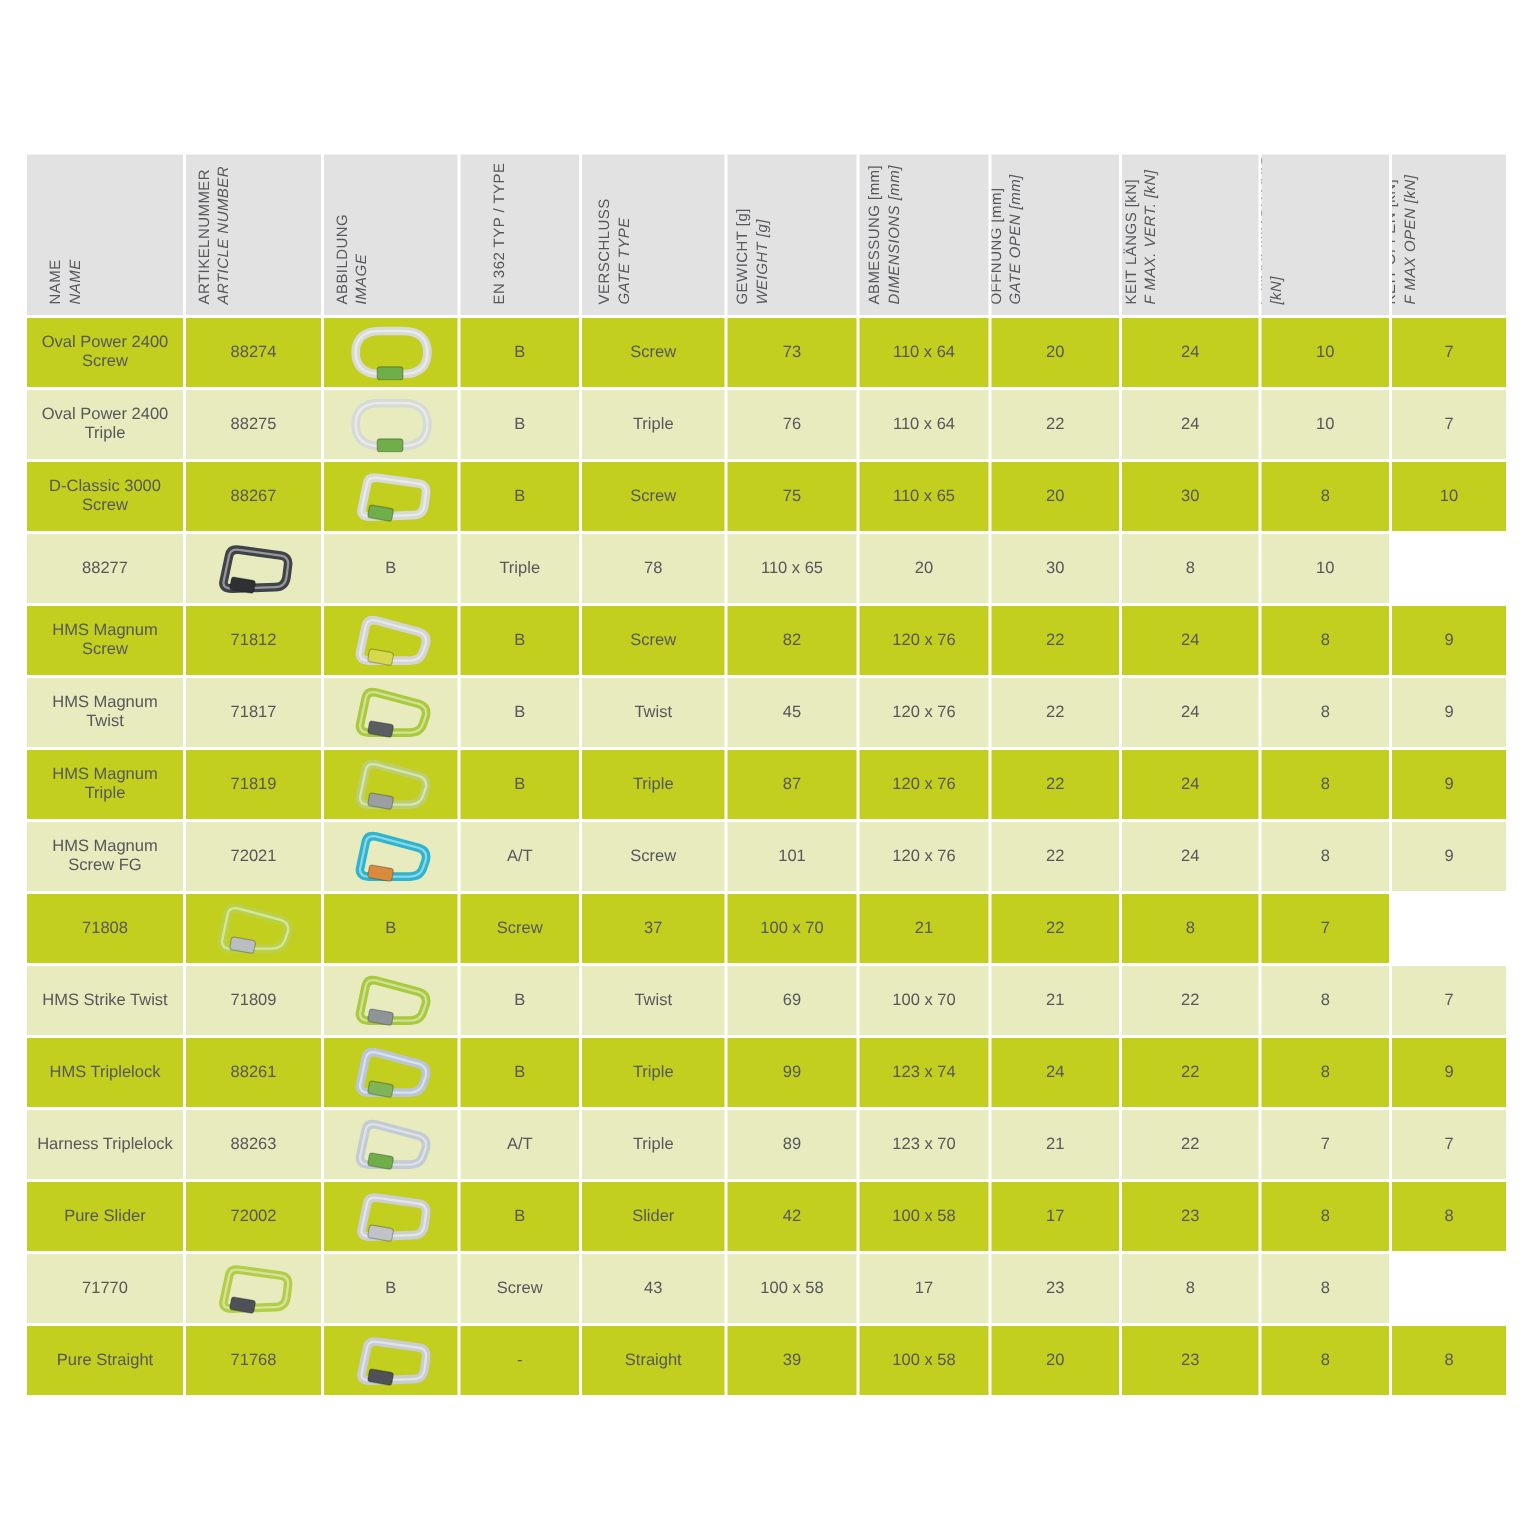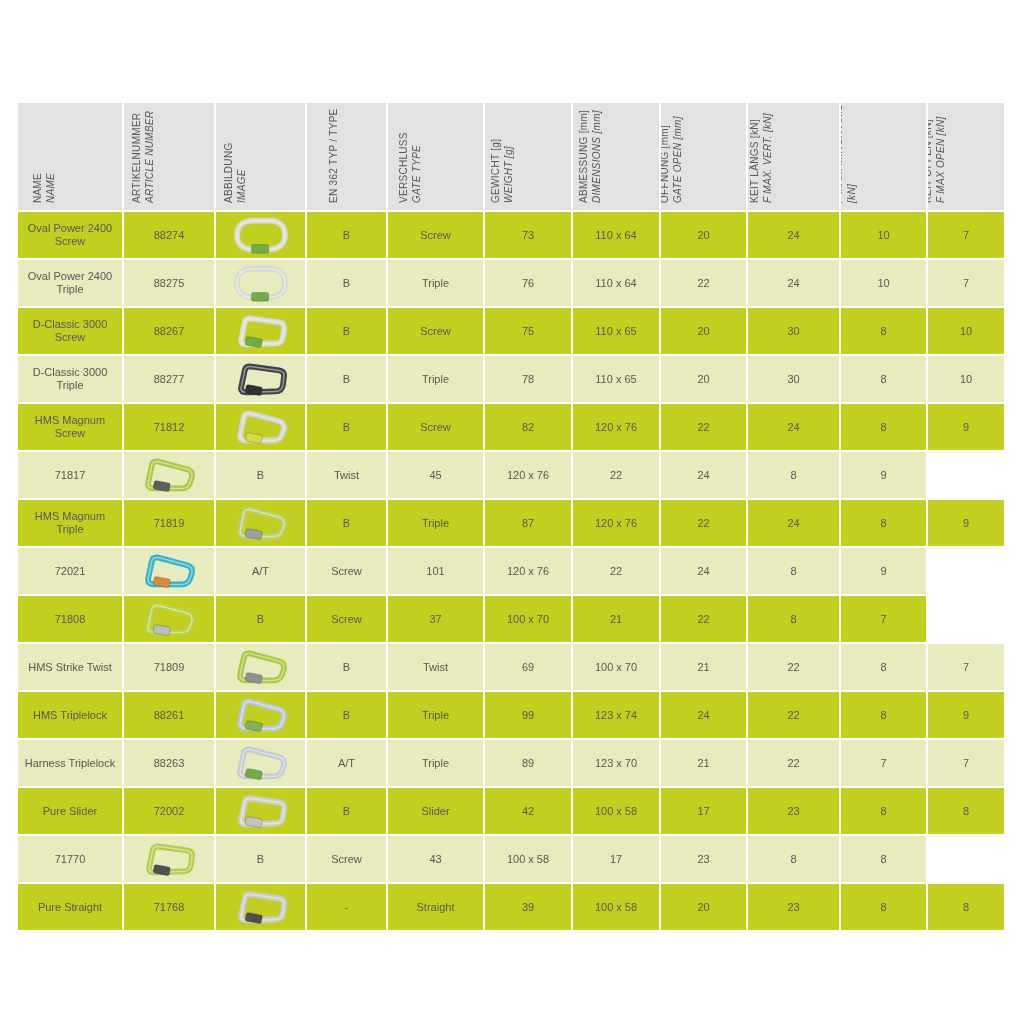--- a/index.html
+++ b/index.html
@@ -161,21 +161,20 @@
         <div class="td num">B</div>
         <div class="td">Screw</div>
         <div class="td num">75</div>
         <div class="td num">110 x 65</div>
         <div class="td num">20</div>
         <div class="td num">30</div>
         <div class="td num">8</div>
         <div class="td num">10</div>
       </div>
       <div class="drow pale">
-        <div class="td name">D-Classic 3000 Triple</div>
         <div class="td num">88277</div>
         <div class="td img-cell">
           <svg width="62" height="44" viewBox="0 0 64 46" class="carabiner">
             <path d="M11 33 L15 14 Q16 9 22 10 L51 14 Q57 15 56 21 L55 29 Q54 36 47 36 L17 37 Q11 37 11 33 Z" fill="none" stroke="#404247" stroke-width="6" stroke-linejoin="round"></path>
             <path d="M11 33 L15 14 Q16 9 22 10 L51 14 Q57 15 56 21 L55 29 Q54 36 47 36 L17 37 Q11 37 11 33 Z" fill="none" stroke="rgba(255,255,255,0.45)" stroke-width="1.6" stroke-linejoin="round"></path>
             <rect x="16" y="30" width="17" height="9" transform="rotate(10 24 34)" rx="2" fill="#2e3034" stroke="rgba(0,0,0,0.25)" stroke-width="0.8"></rect>
           </svg>
         </div>
         <div class="td num">B</div>
         <div class="td">Triple</div>
@@ -199,20 +198,21 @@
         <div class="td num">B</div>
         <div class="td">Screw</div>
         <div class="td num">82</div>
         <div class="td num">120 x 76</div>
         <div class="td num">22</div>
         <div class="td num">24</div>
         <div class="td num">8</div>
         <div class="td num">9</div>
       </div>
       <div class="drow pale">
+        <div class="td name">HMS Magnum Twist</div>
         <div class="td num">71817</div>
         <div class="td img-cell">
           <svg width="62" height="44" viewBox="0 0 64 46" class="carabiner">
             <path d="M10 32 L14 13 Q15 8 21 9 L51 17 Q57 19 56 25 L54 31 Q52 37 45 37 L16 37 Q10 37 10 32 Z" fill="none" stroke="#abc93e" stroke-width="6" stroke-linejoin="round"></path>
             <path d="M10 32 L14 13 Q15 8 21 9 L51 17 Q57 19 56 25 L54 31 Q52 37 45 37 L16 37 Q10 37 10 32 Z" fill="none" stroke="rgba(255,255,255,0.45)" stroke-width="1.6" stroke-linejoin="round"></path>
             <rect x="16" y="30" width="17" height="9" transform="rotate(10 24 34)" rx="2" fill="#5a5d62" stroke="rgba(0,0,0,0.25)" stroke-width="0.8"></rect>
           </svg>
         </div>
         <div class="td num">B</div>
         <div class="td">Twist</div>
@@ -236,20 +236,21 @@
         <div class="td num">B</div>
         <div class="td">Triple</div>
         <div class="td num">87</div>
         <div class="td num">120 x 76</div>
         <div class="td num">22</div>
         <div class="td num">24</div>
         <div class="td num">8</div>
         <div class="td num">9</div>
       </div>
       <div class="drow pale">
+        <div class="td name">HMS Magnum Screw FG</div>
         <div class="td num">72021</div>
         <div class="td img-cell">
           <svg width="62" height="44" viewBox="0 0 64 46" class="carabiner">
             <path d="M10 32 L14 13 Q15 8 21 9 L51 17 Q57 19 56 25 L54 31 Q52 37 45 37 L16 37 Q10 37 10 32 Z" fill="none" stroke="#2fb4cf" stroke-width="6" stroke-linejoin="round"></path>
             <path d="M10 32 L14 13 Q15 8 21 9 L51 17 Q57 19 56 25 L54 31 Q52 37 45 37 L16 37 Q10 37 10 32 Z" fill="none" stroke="rgba(255,255,255,0.45)" stroke-width="1.6" stroke-linejoin="round"></path>
             <rect x="16" y="30" width="17" height="9" transform="rotate(10 24 34)" rx="2" fill="#d98a3d" stroke="rgba(0,0,0,0.25)" stroke-width="0.8"></rect>
           </svg>
         </div>
         <div class="td num">A/T</div>
         <div class="td">Screw</div>

